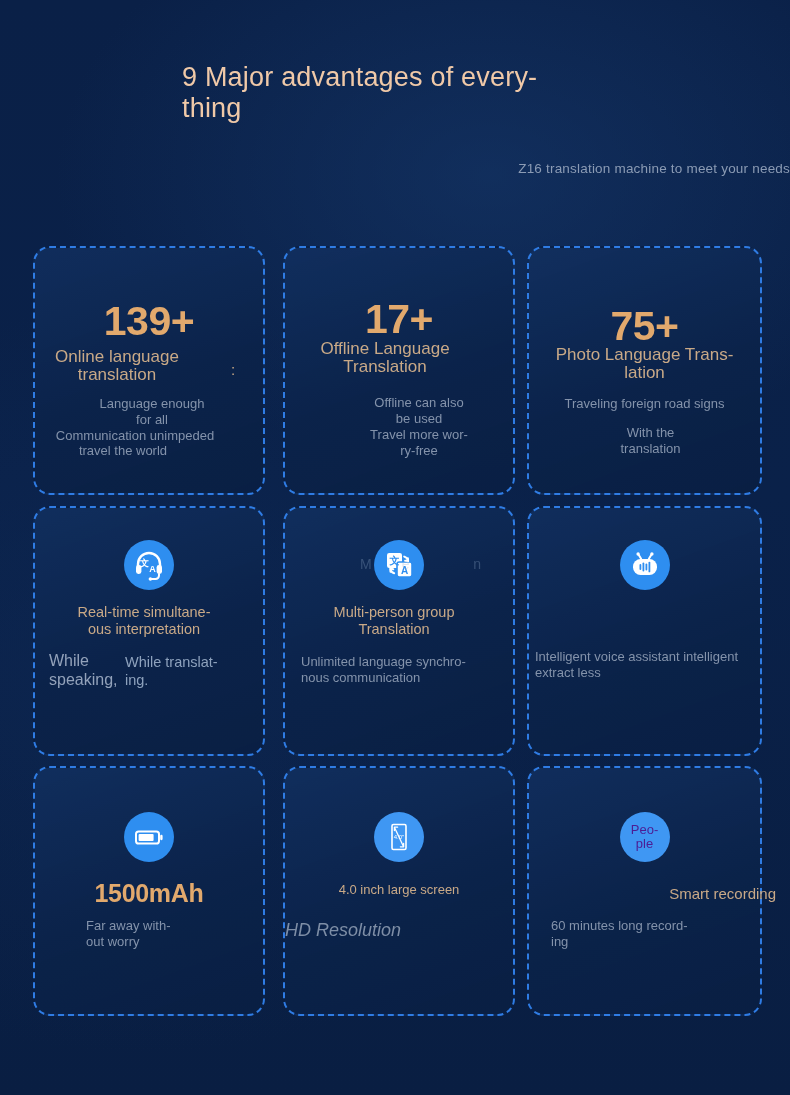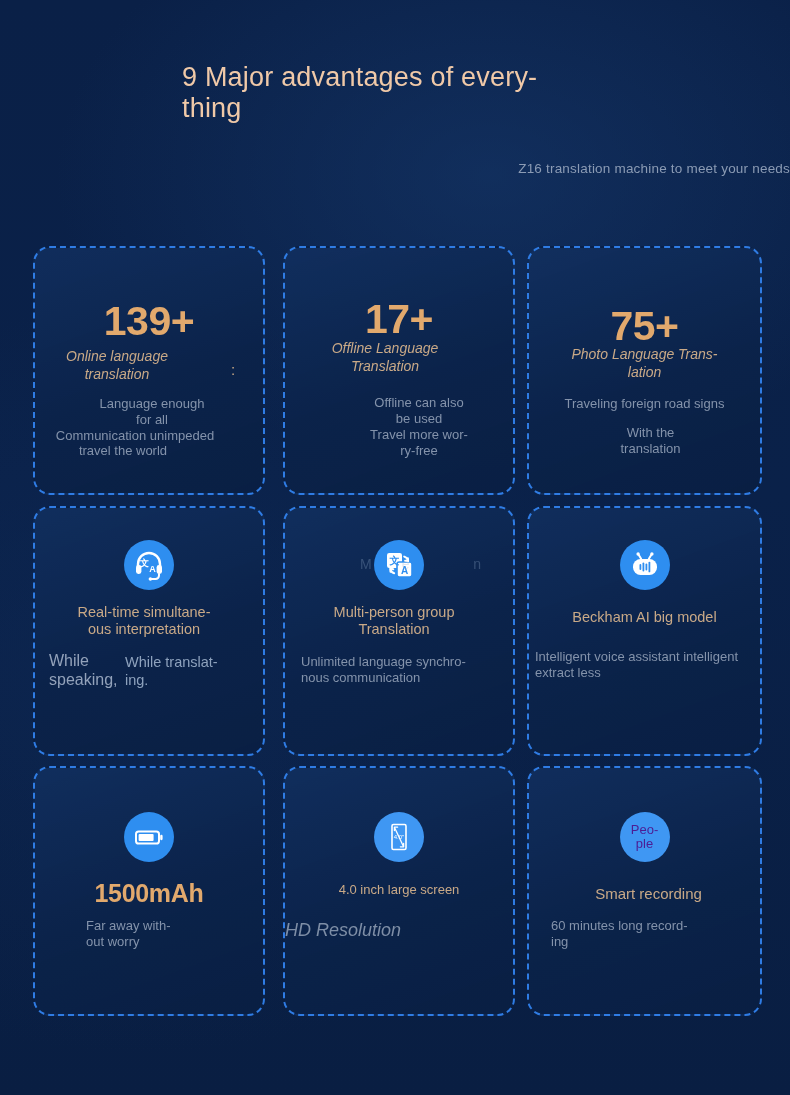--- a/index.html
+++ b/index.html
@@ -45,21 +45,21 @@
   .c1{left:283px;}
   .c2{left:527px;width:235px;}
   .r0 .card{height:249px;}
   
   .statnum{
     position:absolute;width:100%;text-align:center;
     color:#e2a96d;font-weight:700;font-size:41px;letter-spacing:-.5px;
   }
   .statlabel{
     position:absolute;width:100%;text-align:center;
-    color:#c9a987;font-size:14px;line-height:17.5px;font-style:italic;
+    color:#c9a987;font-size:17px;line-height:17.5px;
   }
   .statbody{
     position:absolute;width:100%;text-align:center;
     color:#8493ab;font-size:13px;line-height:15.5px;
   }
   .colon{
     position:absolute;color:#c9a987;font-size:15px;
   }
   
   .k1 .statnum{top:50px;}
@@ -236,21 +236,20 @@
           <circle cx="22.9" cy="5" r="1.7" fill="#ffffff"></circle>
           <rect x="4" y="10" width="24" height="16" rx="7.6" fill="#ffffff"></rect>
           <g stroke="#2e8ef0" stroke-width="1.8" stroke-linecap="round">
             <line x1="11.4" y1="16" x2="11.4" y2="20"></line>
             <line x1="14.4" y1="14.4" x2="14.4" y2="21.6"></line>
             <line x1="17.4" y1="15.4" x2="17.4" y2="20.6"></line>
             <line x1="20.4" y1="13.6" x2="20.4" y2="22.4"></line>
           </g>
         </svg>
       </div>
-      <div class="feat-title" style="top:101px;left:0;">Beckham AI big model</div>
       <div class="feat-body" style="top:141px;left:6px;">
         <span>Intelligent voice assistant intelligent</span><br>
         <span>extract less</span>
       </div>
     </div>
   </div>
 
   <div class="row r2">
 
     <div class="card c0">
@@ -281,20 +280,20 @@
       <div class="hdres" style="top:152px;">HD Resolution</div>
     </div>
 
     <div class="card c2">
       <div class="iconwrap lighter" style="top:44px;">
         <div class="icontext">
           <span>Peo-</span><br>
           <span>ple</span>
         </div>
       </div>
-      <div class="feat-title" style="top:117px;left:4px;font-size:15px;">Smart recording</div>
+      <div class="feat-title" style="top:117px;left:16px;font-size:15px;text-align:right;">Smart recording</div>
       <div class="feat-body" style="top:150px;left:22px;">
         <span>60 minutes long record-</span><br>
         <span>ing</span>
       </div>
     </div>
   </div>
 </div>
 
 </body></html>

